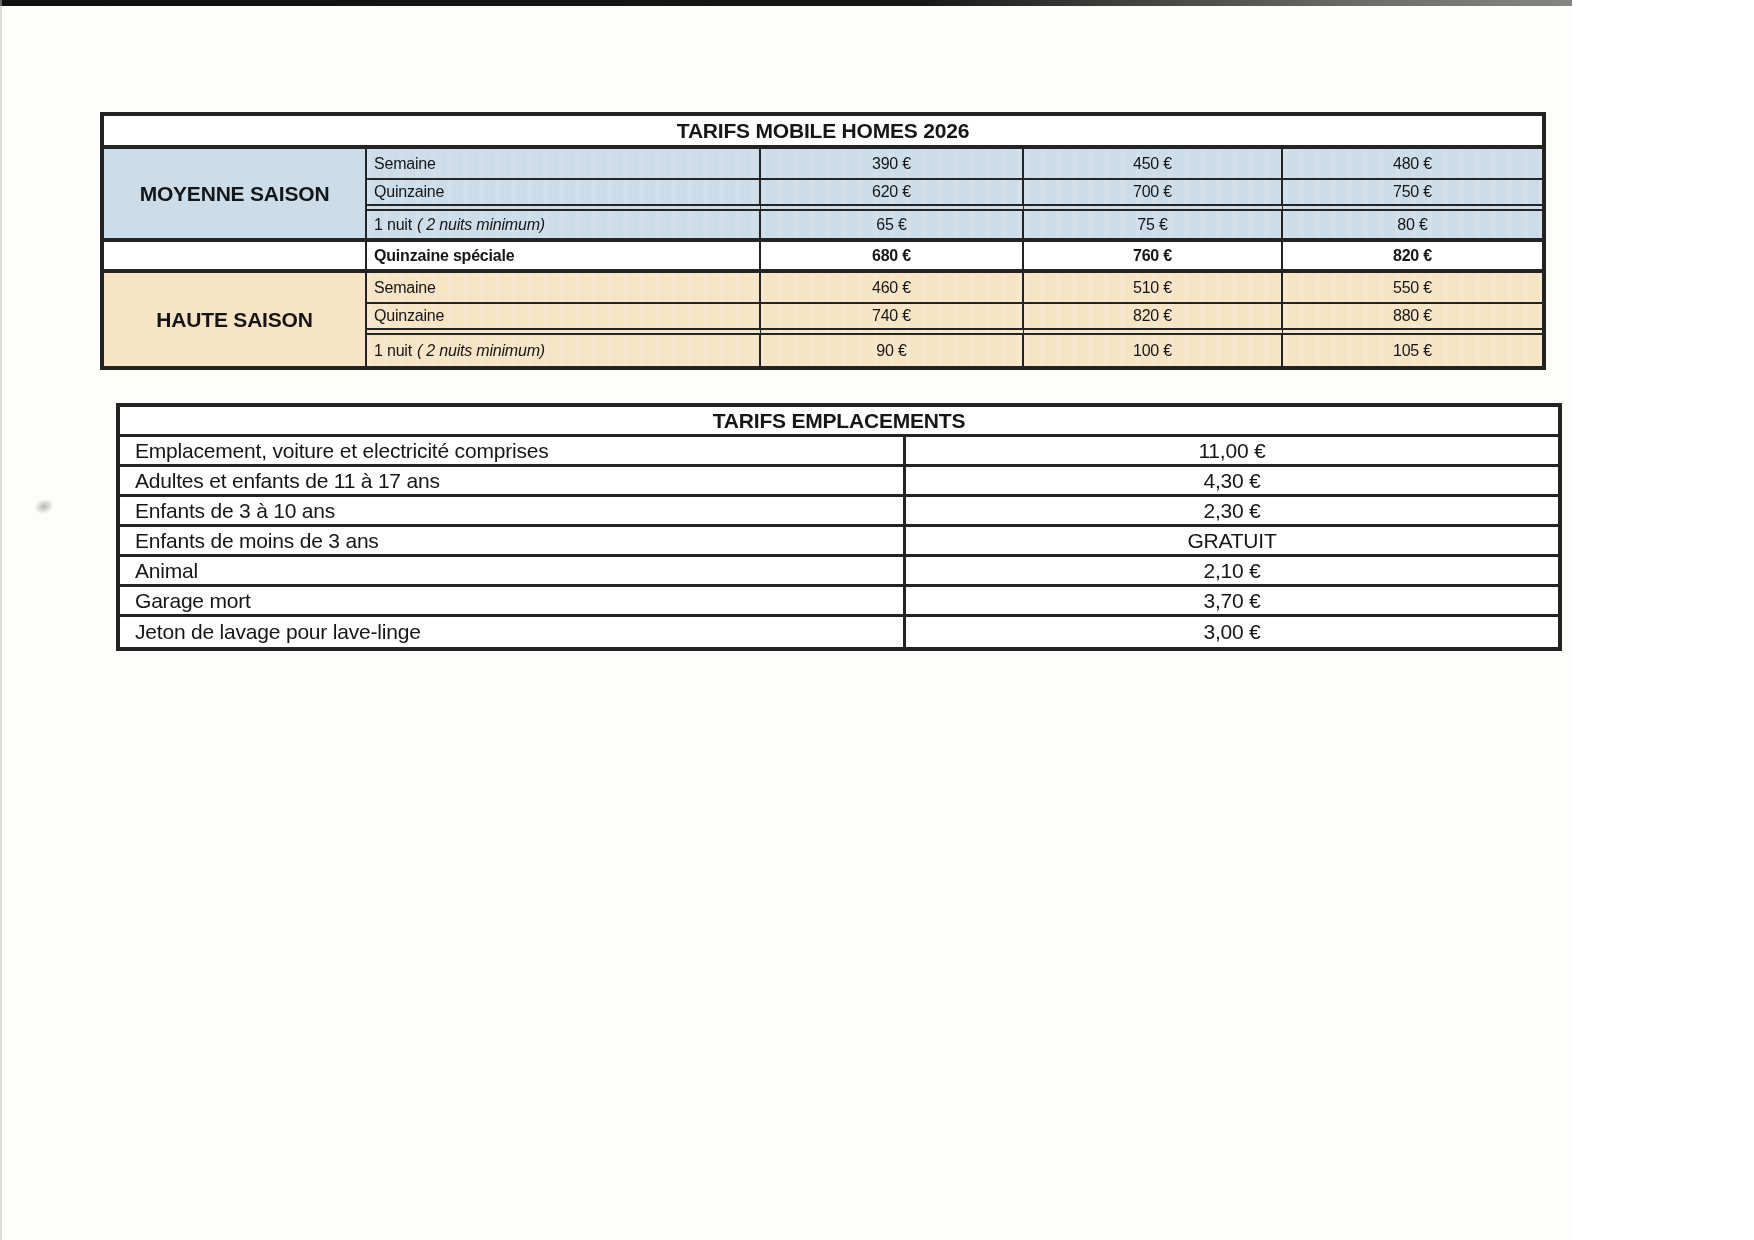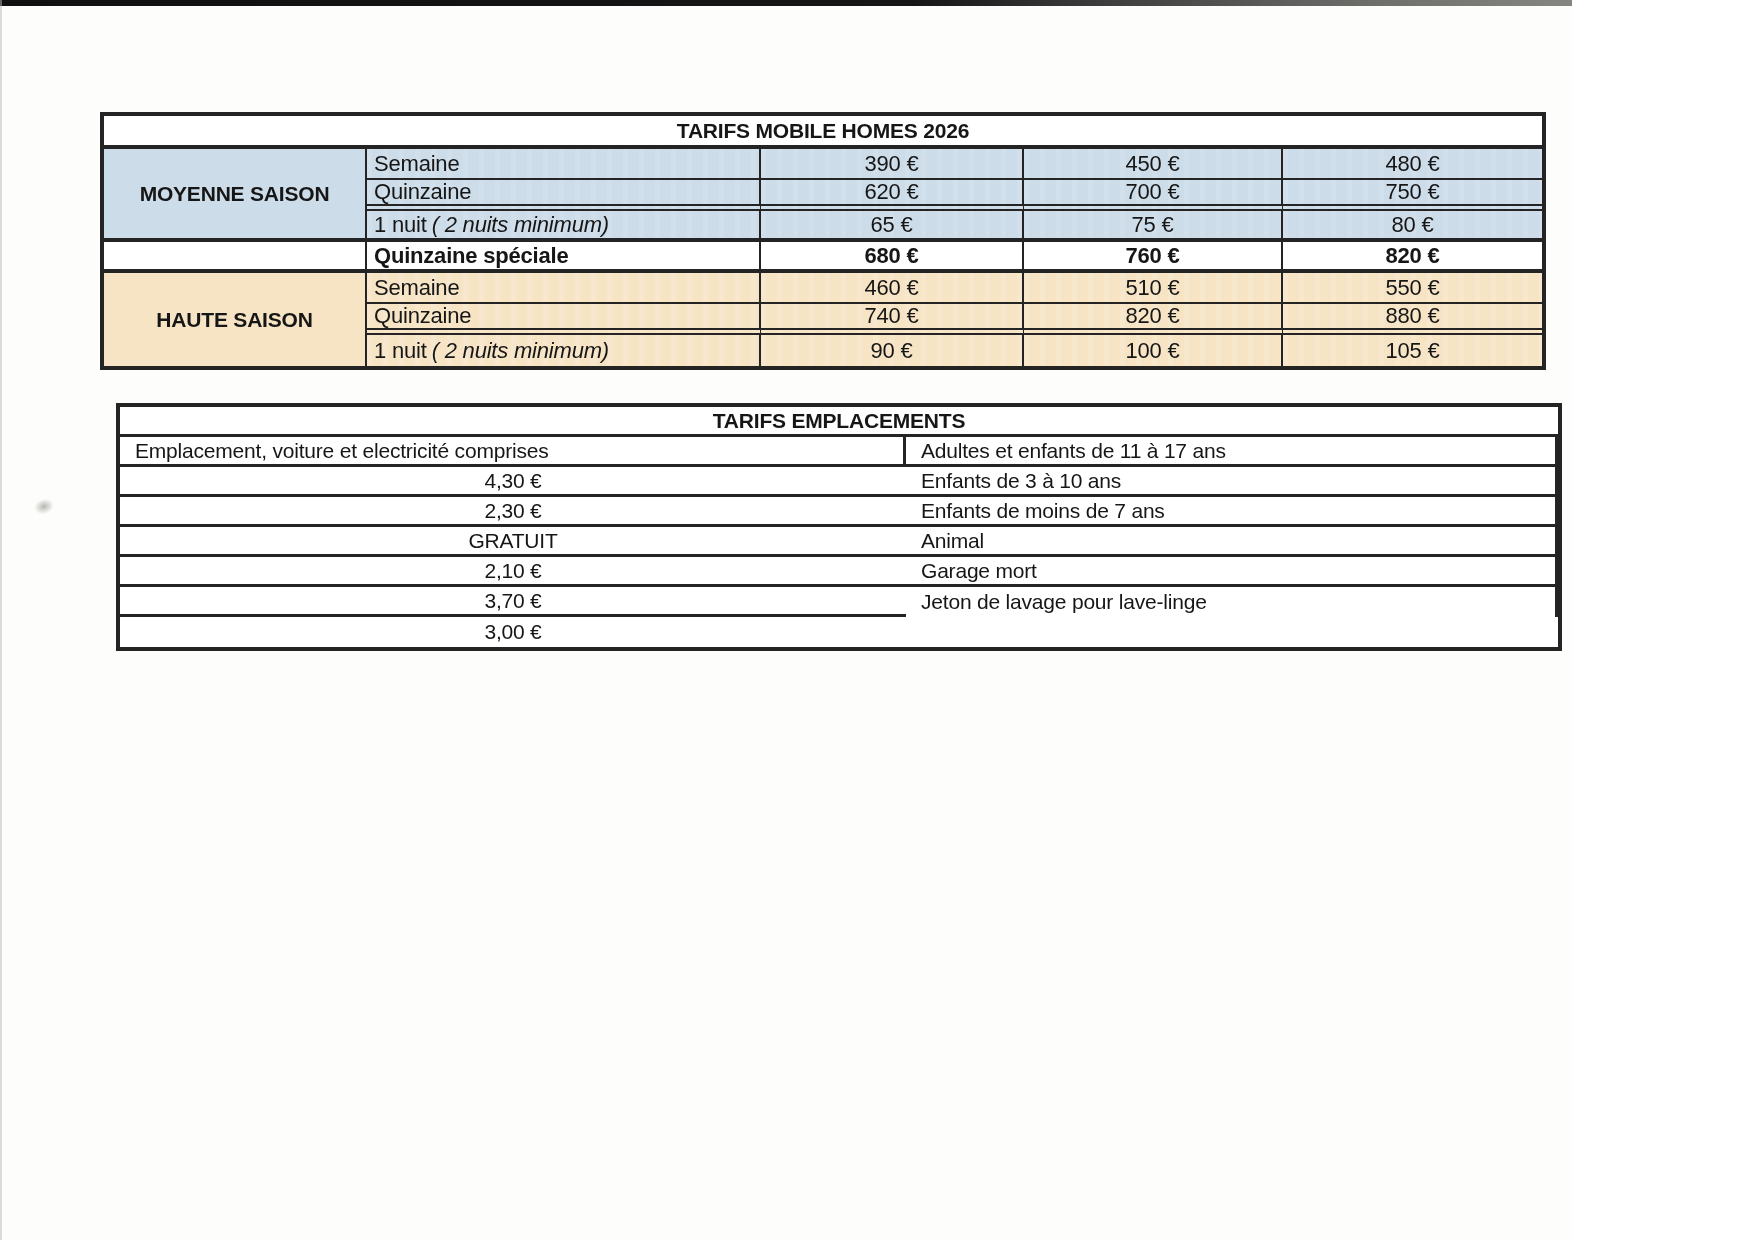--- a/index.html
+++ b/index.html
@@ -40,21 +40,21 @@
     grid-template-columns:263px 394px 263px 259px 259px;
     grid-template-rows:33px 31px 31px 31px 31px 31px 31px 31px;
     border:4px solid var(--border);
     background:#fff;
   }
   .c{
     box-sizing:border-box;
     display:flex;align-items:center;
     border-right:2px solid var(--border);
     border-bottom:2px solid var(--border);
-    font-size:22px;letter-spacing:-0.2px;
+    font-size:16px;letter-spacing:-0.2px;
     white-space:nowrap;overflow:hidden;
   }
   .c.last{border-right:none;}
   .t1-title{
     grid-area:1/1/2/6;
     justify-content:center;
     font-weight:bold;font-size:21px;
     border-right:none;border-bottom:4px solid var(--border);
     background:#fff;
   }
@@ -159,28 +159,29 @@
       </div>
     <div class="c price bg-h nob">90 €</div>
     <div class="c price bg-h nob">100 €</div>
     <div class="c price bg-h nob last">105 €</div>
   </div>
 
   <div class="t2">
     <div class="c2 t2-title">TARIFS EMPLACEMENTS</div>
 
     <div class="c2 lbl2">Emplacement, voiture et electricité comprises</div>
+    <div class="c2 price2">11,00 €</div>
 
     <div class="c2 lbl2">Adultes et enfants de 11 à 17 ans</div>
     <div class="c2 price2">4,30 €</div>
 
     <div class="c2 lbl2">Enfants de 3 à 10 ans</div>
     <div class="c2 price2">2,30 €</div>
 
-    <div class="c2 lbl2">Enfants de moins de 7 ans</div>
+    <div class="c2 lbl2">Enfants de moins de 3 ans</div>
     <div class="c2 price2">GRATUIT</div>
 
     <div class="c2 lbl2">Animal</div>
     <div class="c2 price2">2,10 €</div>
 
     <div class="c2 lbl2">Garage mort</div>
     <div class="c2 price2">3,70 €</div>
 
     <div class="c2 lbl2 nob">Jeton de lavage pour lave-linge</div>
     <div class="c2 price2 nob">3,00 €</div>

